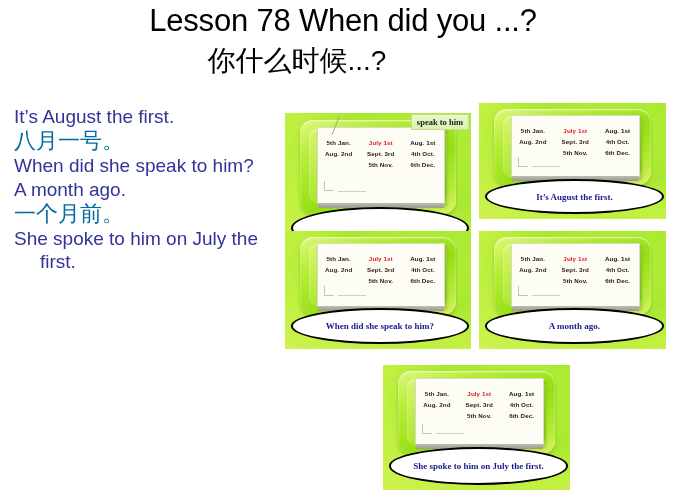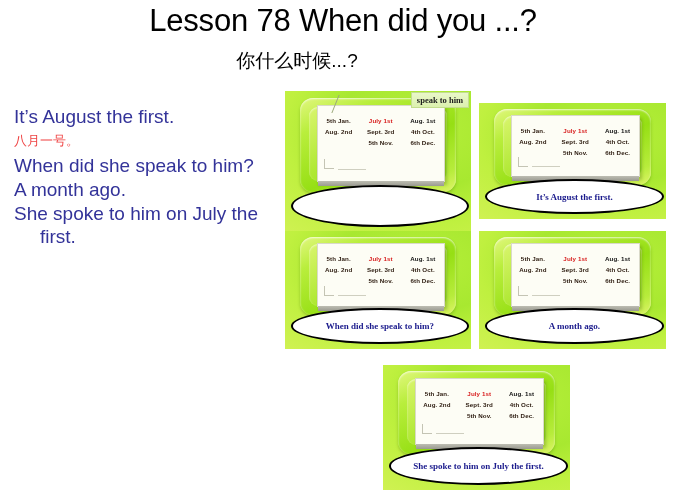--- a/index.html
+++ b/index.html
@@ -29,21 +29,21 @@
     letter-spacing: -0.2px;
     white-space: nowrap;
   }
   #slide-title-cn {
     position: absolute;
     top: 44px;
     left: 0;
     width: 594px;
     text-align: center;
     color: #000000;
-    font-size: 19px;
+    font-size: 28px;
     line-height: 34px;
     font-weight: 400;
     white-space: nowrap;
   }
 
   
   #transcript {
     position: absolute;
     left: 14px;
     top: 105px;
@@ -55,22 +55,22 @@
     text-indent: 0;
     padding-left: 26px;
     text-indent: -26px;
   }
   .line.en {
     color: #333399;
     font-size: 19px;
     line-height: 23px;
   }
   .line.cn {
-    color: #ef4444;
-    font-size: 13px;
+    color: #0369a1;
+    font-size: 22px;
     line-height: 24px;
   }
 
   
   .card {
     position: absolute;
     background:
       radial-gradient(120% 110% at 72% 28%, #b6ef3a 0%, #a8e830 38%, #bff03f 60%, #d6f25a 100%),
       linear-gradient(160deg, #cdee4e 0%, #a9e629 55%, #d8f25d 100%);
     overflow: hidden;
@@ -202,24 +202,25 @@
 <body>
 
 <div id="slide-title">Lesson 78 When did you ...?</div>
 <div id="slide-title-cn">你什么时候...?</div>
 
 <div id="transcript">
   <p class="line en">It’s August the first.</p>
   <p class="line cn">八月一号。</p>
   <p class="line en">When did she speak to him?</p>
   <p class="line en">A month ago.</p>
+  <p class="line cn">一个月前。</p>
   <p class="line en">She spoke to him on July the first.</p>
 </div>
 
-<div class="card" id="c1" style="left:285px; top:91px; width:186px; height:142px;">
+<div class="card" id="c1" style="left:285px; top:113px; width:186px; height:142px;">
   <div class="frame">
     <div class="frame-inner"></div>
   </div>
   <div class="panel">
     <table class="dates">
       <tbody>
           <tr>
         <td>5th Jan.</td>
         <td class="hl">July 1st</td>
         <td class="bk">Aug. 1st</td>

